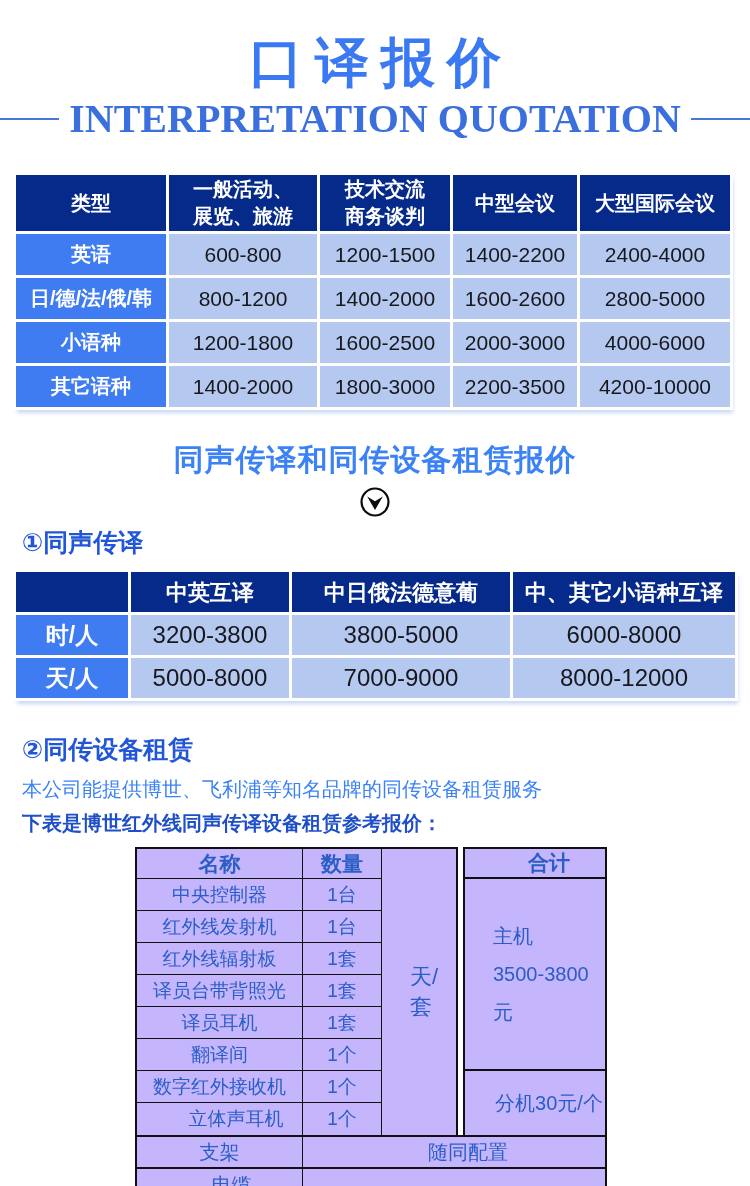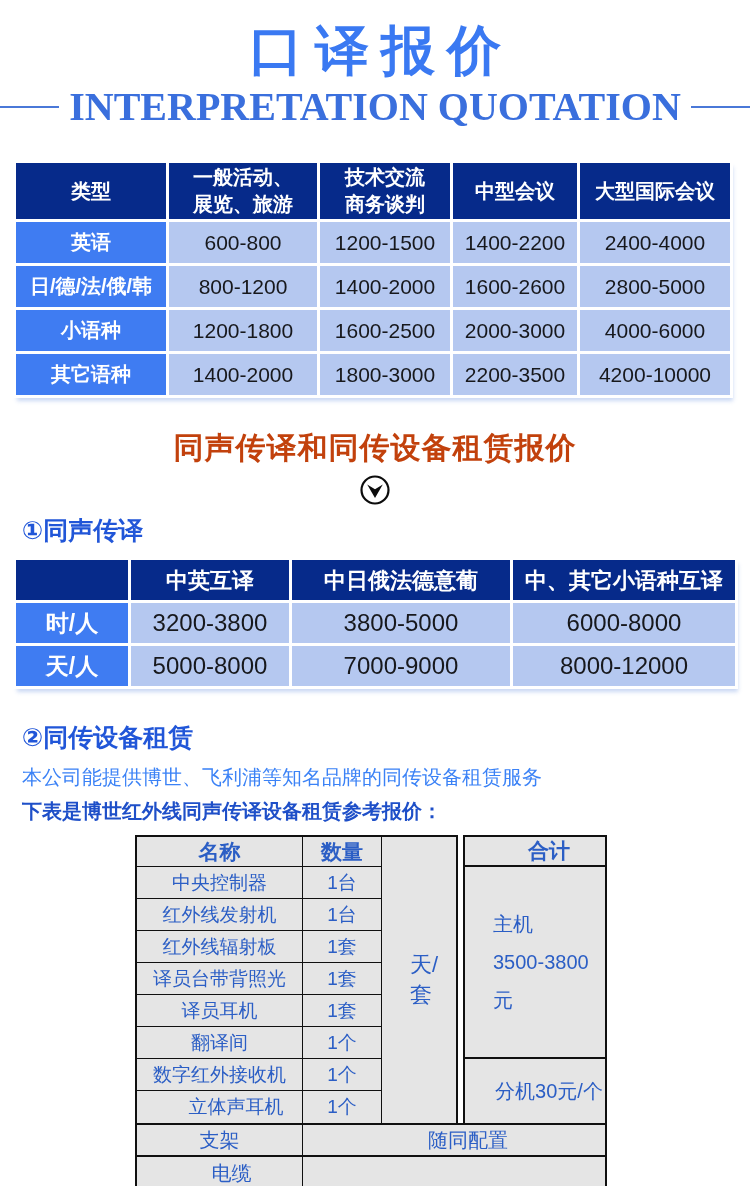--- a/index.html
+++ b/index.html
@@ -2,21 +2,21 @@
 <html><head>
 <meta charset="utf-8">
 <style>
   html,body{margin:0;padding:0;}
   body{
     width:750px;height:1186px;background:#ffffff;overflow:hidden;
     font-family:"Liberation Sans","DejaVu Sans",sans-serif;
   }
   
   .page-title{
-    margin-top:20px;text-align:center;
+    margin-top:32px;text-align:center;
     font-size:54px;font-weight:bold;color:#3a79f2;
     letter-spacing:12px;text-indent:12px;line-height:1.12;
   }
   .subtitle-row{display:flex;align-items:center;margin-top:3px;}
   .sub-line{flex:1;height:2px;background:#4a78d8;}
   .page-subtitle{
     font-family:"Liberation Serif","DejaVu Serif",serif;
     font-weight:bold;font-size:40px;color:#3a6fdd;
     margin:0 10px;white-space:nowrap;
   }
@@ -35,36 +35,36 @@
   .td-val{background:#b5c8f0;color:#17181c;font-size:21px;}
   #table1 .h-row td{height:50px;}
   #table1 .d-row td{height:41px;}
   #table2 .h-row td{height:40px;font-size:22px;}
   #table2 .d-row td{height:40px;}
   #table2 .td-label{font-size:23px;margin-top:44px;}
   #table2 .td-val{font-size:24px;}
   
   .section-heading{
     margin-top:30px;text-align:center;
-    font-size:30px;font-weight:bold;color:#c2410c;letter-spacing:1px;
+    font-size:30px;font-weight:bold;color:#3b82f6;letter-spacing:1px;
   }
   .arrow-wrap{text-align:center;margin-top:5px;height:34px;}
   .sub-label{margin:6px 0 0 22px;font-size:25px;font-weight:bold;color:#2156d8;}
   .desc1{margin:10px 0 0 22px;font-size:20px;color:#3b82f6;}
   .desc2{margin:7px 0 0 22px;font-size:20px;font-weight:bold;color:#1e4fc8;}
   
   .equip{
     display:grid;margin:10px 0 0 135px;
     grid-template-columns:168px 79px 76px 5px 144px;
     grid-template-rows:32px repeat(8,32px) 34px 34px;
     color:#2b5ec5;
   }
   .eq{
     display:flex;align-items:center;justify-content:center;
-    box-sizing:border-box;background:#e5e5e5;font-size:19px;
+    box-sizing:border-box;background:#c4b5fd;font-size:19px;
   }
   .eq-h{font-weight:bold;font-size:21px;}
   .eq-unit{font-size:22px;}
   .eq-total{font-size:20px;white-space:pre-line;line-height:1.9;}
   .eq-extra{font-size:20px;}
   .bt2{border-top:2px solid #101010;}
   .bl2{border-left:2px solid #101010;}
   .br1{border-right:1px solid #101010;}
   .br2{border-right:2px solid #101010;padding-left:28px;}
   .bb1{border-bottom:1px solid #101010;}

